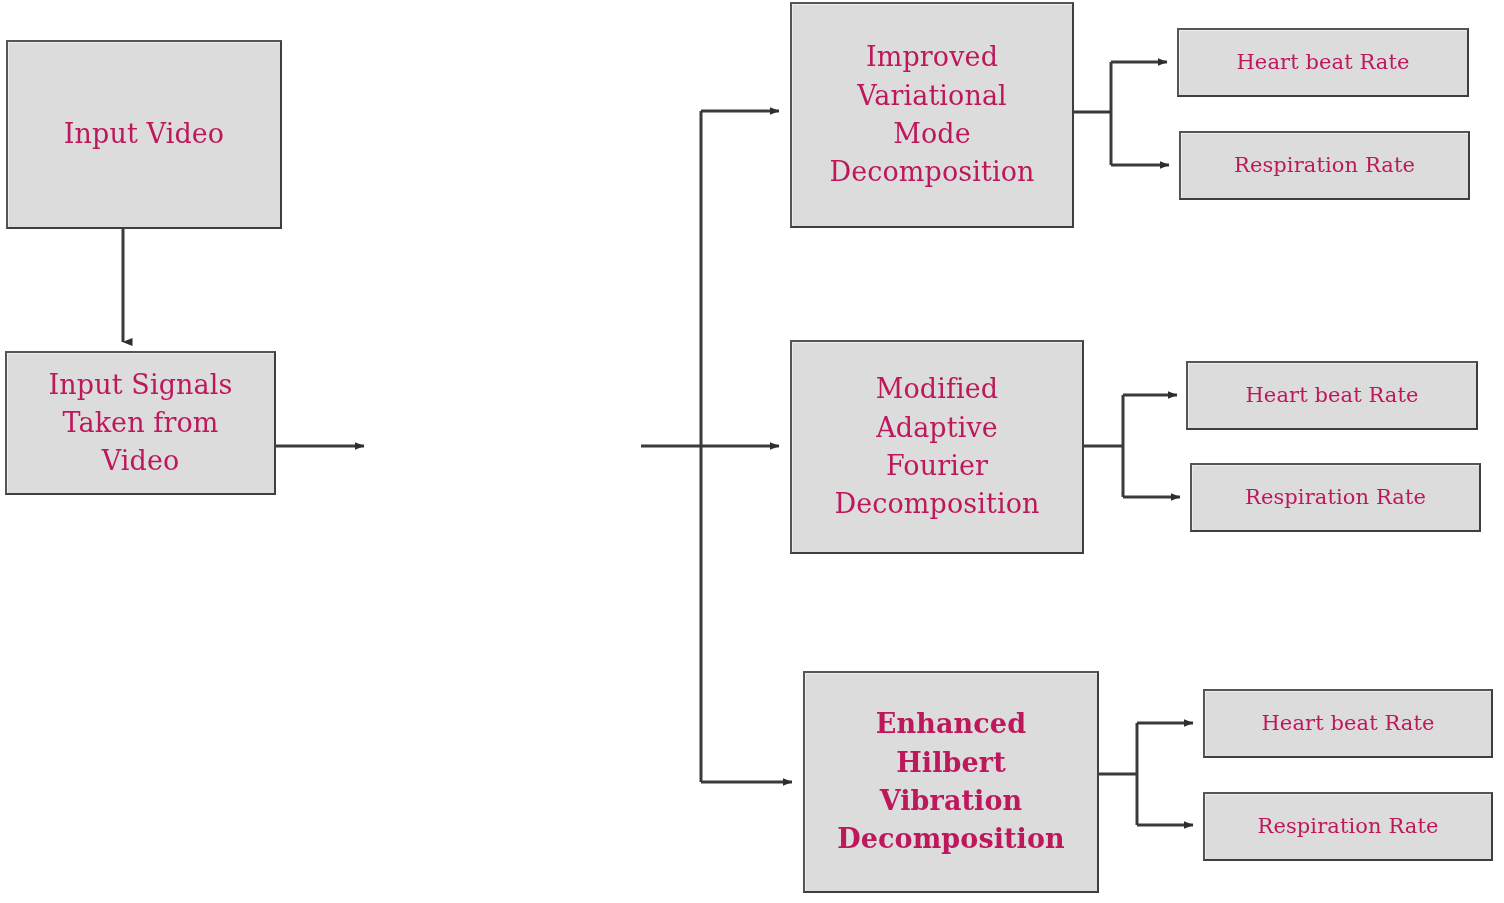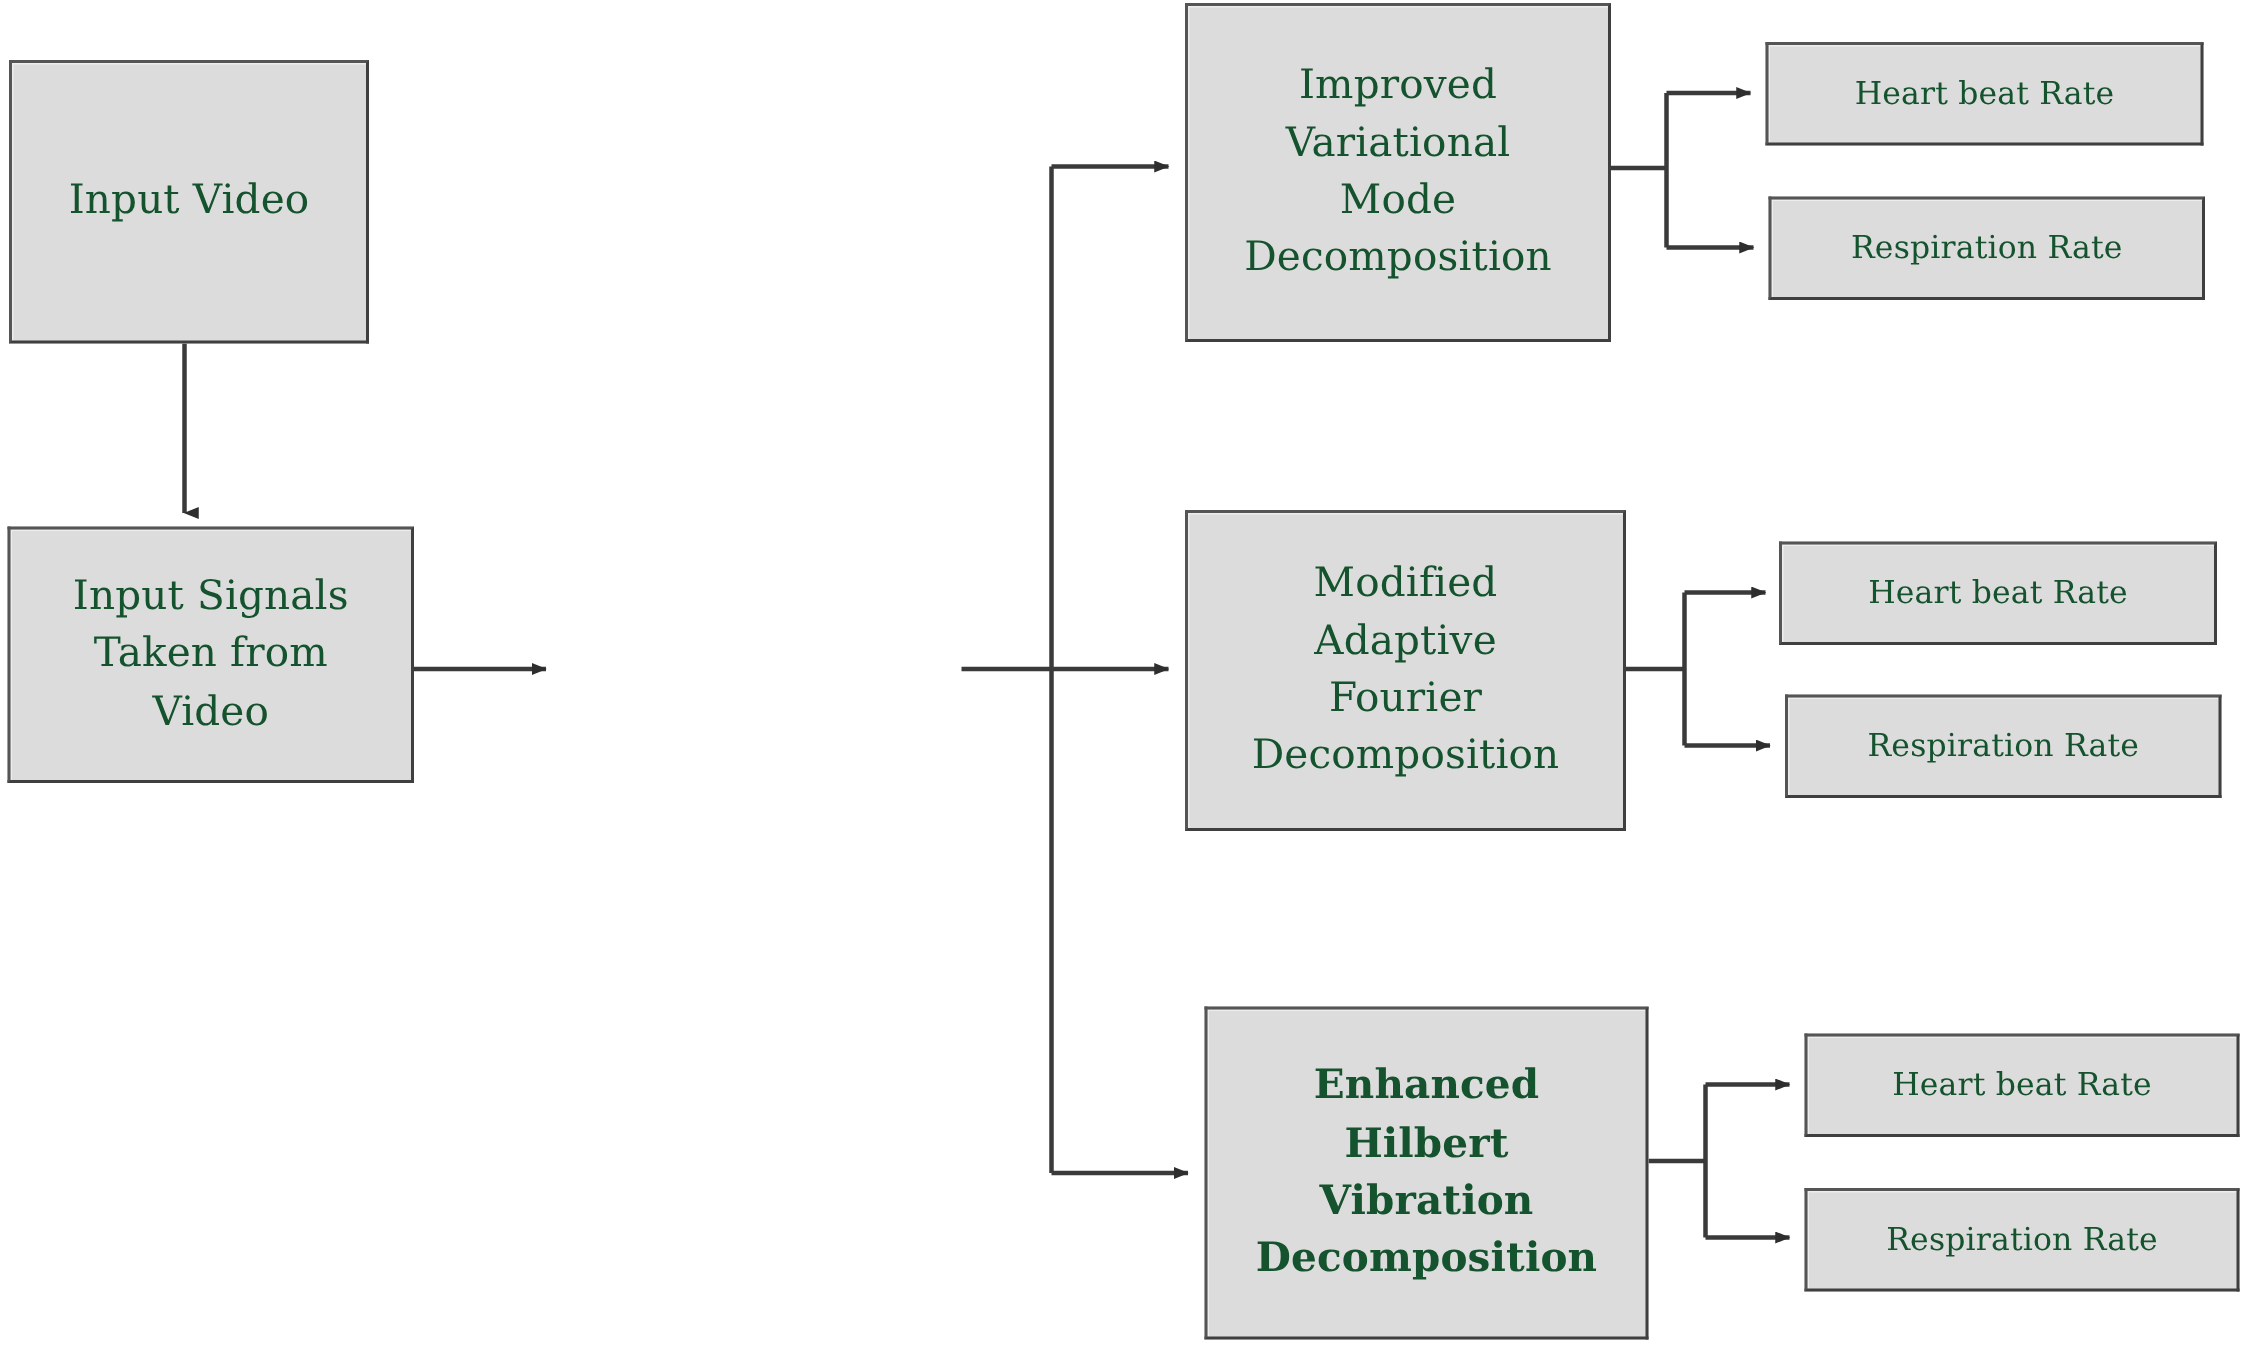--- a/index.html
+++ b/index.html
@@ -23,21 +23,21 @@
     background: #dcdcdc;
     border: 2px solid #4a4a4a;
     border-top-color: #555555;
     border-left-color: #555555;
     border-right-color: #3f3f3f;
     border-bottom-color: #3f3f3f;
     box-shadow: inset 1px 1px 0 #ededed;
     display: flex;
     align-items: center;
     justify-content: center;
-    color: #14532d;
+    color: #be185d;
     text-align: center;
     line-height: 1.42;
     letter-spacing: 0.1px;
   }
   .node .label {
     display: block;
     width: 100%;
     padding: 0 4px;
     box-sizing: border-box;
     white-space: pre-line;
@@ -97,25 +97,25 @@
       <path d="M1123,395 L1177,395" marker-end="url(#arrow)"></path>
       <path d="M1123,497 L1180,497" marker-end="url(#arrow)"></path>
 
       <path d="M1099,774 L1137,774"></path>
       <path d="M1137,723 L1137,825"></path>
       <path d="M1137,723 L1193,723" marker-end="url(#arrow)"></path>
       <path d="M1137,825 L1193,825" marker-end="url(#arrow)"></path>
     </g>
   </svg>
 
-  <div class="node n-big" style="left:6px; top:40px; width:240px; height:189px;">
+  <div class="node n-big" style="left:6px; top:40px; width:276px; height:189px;">
     <span class="label">Input Video</span>
   </div>
 
-  <div class="node n-big" style="left:5px; top:351px; width:271px; height:171px;">
+  <div class="node n-big" style="left:5px; top:351px; width:271px; height:144px;">
     <span class="label">Input Signals
 Taken from
 Video</span>
   </div>
 
 
   <div class="node n-mid" style="left:790px; top:2px; width:284px; height:226px;">
     <span class="label">Improved
 Variational
 Mode

